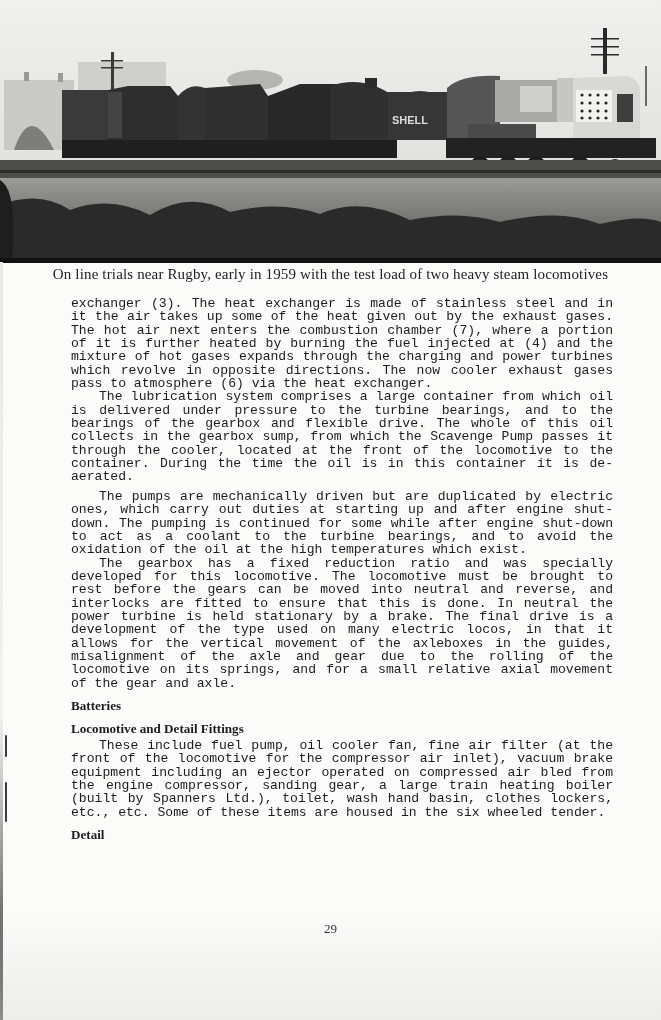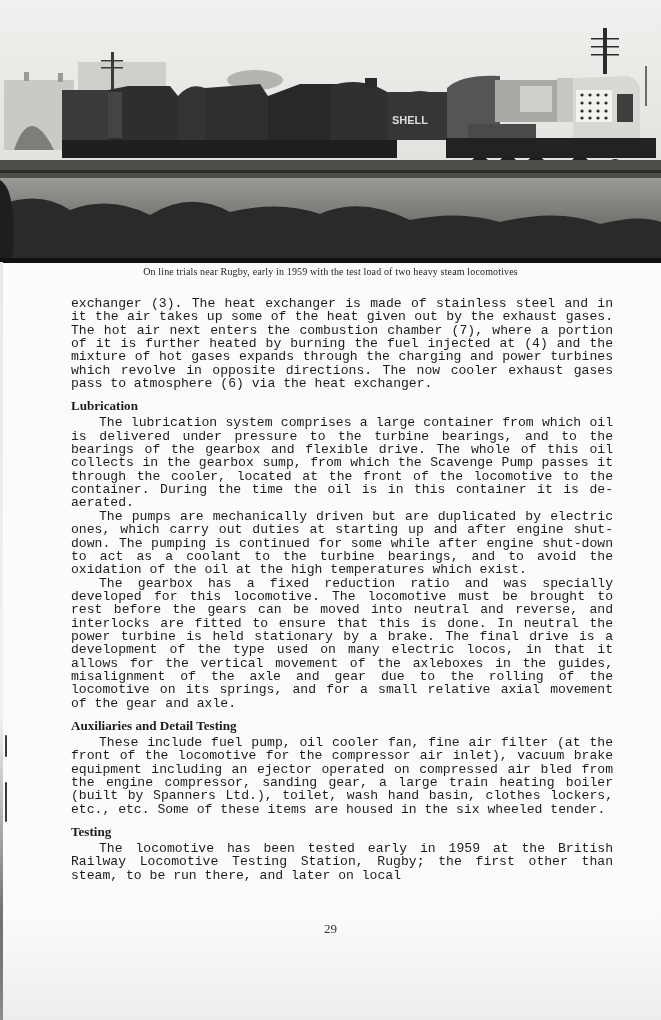--- a/index.html
+++ b/index.html
@@ -20,31 +20,31 @@
     background: linear-gradient(to bottom, #e8e8e6 0%, #f2f2f0 60%, #9a9a98 78%, #2a2a2a 100%);
   }
   .edge-mark { position:absolute; left:5px; width:2px; background:#3a3a3a; border-radius:1px; }
   .photo {
     position: absolute; left: 0; top: 0; width: 661px; height: 263px;
     overflow: hidden; background: #0f766e; text-align: right;
   }
   .photo svg { display:block; }
   .caption {
     position: absolute; left: 0; width: 661px; top: 266px;
-    text-align: center; font-size: 10px; letter-spacing: 0.15px;
+    text-align: center; font-size: 15px; letter-spacing: 0.15px;
     color: #222;
   }
   .content {
     position: absolute; left: 71px; top: 297px; width: 542px;
     font-size: 13.1px; line-height: 13.35px;
     text-align: justify;
   }
   .content p { margin: 0; text-indent: 0; font-family: Liberation Mono, monospace; }
   .content p.indent { text-indent: 28px; }
-  .content p.gap { }
+  .content p.gap { margin-top: 6px; }
   .content h2 {
     font-size: 13.1px; font-weight: bold; margin: 9px 0 3px 0; line-height: 14px;
   }
   .page-number {
     position: absolute; left: 0; width: 661px; top: 921px;
     text-align: center; font-size: 13px;
   }
 </style>
 </head>
 <body>
@@ -138,32 +138,31 @@
     <path d="M0 180 Q18 190 12 263 L0 263 Z" fill="#1e1e1e"></path>
     <rect x="0" y="258" width="661" height="5" fill="#111"></rect>
   </svg>
 </div>
 
 <div class="caption">On line trials near Rugby, early in 1959 with the test load of two heavy steam locomotives</div>
 
 <div class="content">
   <p>exchanger (3). The heat exchanger is made of stainless steel and in it the air takes up some of the heat given out by the exhaust gases. The hot air next enters the combustion chamber (7), where a portion of it is further heated by burning the fuel injected at (4) and the mixture of hot gases expands through the charging and power turbines which revolve in opposite directions. The now cooler exhaust gases pass to atmosphere (6) via the heat exchanger.</p>
 
-  <h2>Lubrication</h2>
   <p class="indent">The lubrication system comprises a large container from which oil is delivered under pressure to the turbine bearings, and to the bearings of the gearbox and flexible drive. The whole of this oil collects in the gearbox sump, from which the Scavenge Pump passes it through the cooler, located at the front of the locomotive to the container. During the time the oil is in this container it is de-aerated.</p>
   <p class="indent gap">The pumps are mechanically driven but are duplicated by electric ones, which carry out duties at starting up and after engine shut-down. The pumping is continued for some while after engine shut-down to act as a coolant to the turbine bearings, and to avoid the oxidation of the oil at the high temperatures which exist.</p>
 
   <p class="indent">The gearbox has a fixed reduction ratio and was specially developed for this locomotive. The locomotive must be brought to rest before the gears can be moved into neutral and reverse, and interlocks are fitted to ensure that this is done. In neutral the power turbine is held stationary by a brake. The final drive is a development of the type used on many electric locos, in that it allows for the vertical movement of the axleboxes in the guides, misalignment of the axle and gear due to the rolling of the locomotive on its springs, and for a small relative axial movement of the gear and axle.</p>
 
+  <h2>Batteries</h2>
 
-  <h2>Auxiliaries and Detail Testing</h2>
+  <h2>Locomotive and Detail Fittings</h2>
   <p class="indent">These include fuel pump, oil cooler fan, fine air filter (at the front of the locomotive for the compressor air inlet), vacuum brake equipment including an ejector operated on compressed air bled from the engine compressor, sanding gear, a large train heating boiler (built by Spanners Ltd.), toilet, wash hand basin, clothes lockers, etc., etc. Some of these items are housed in the six wheeled tender.</p>
 
-  <h2>Testing</h2>
-  <p class="indent">The locomotive has been tested early in 1959 at the British Railway Locomotive Testing Station, Rugby; the first other than steam, to be run there, and later on local</p>
+  <h2>Detail</h2>
 </div>
 
 <div class="page-number">29</div>
 
 <div class="left-edge"></div>
 <div class="edge-mark" style="top:735px;height:22px;"></div>
 <div class="edge-mark" style="top:782px;height:40px;"></div>
 <div class="page-shade"></div>
 
 </body></html>

